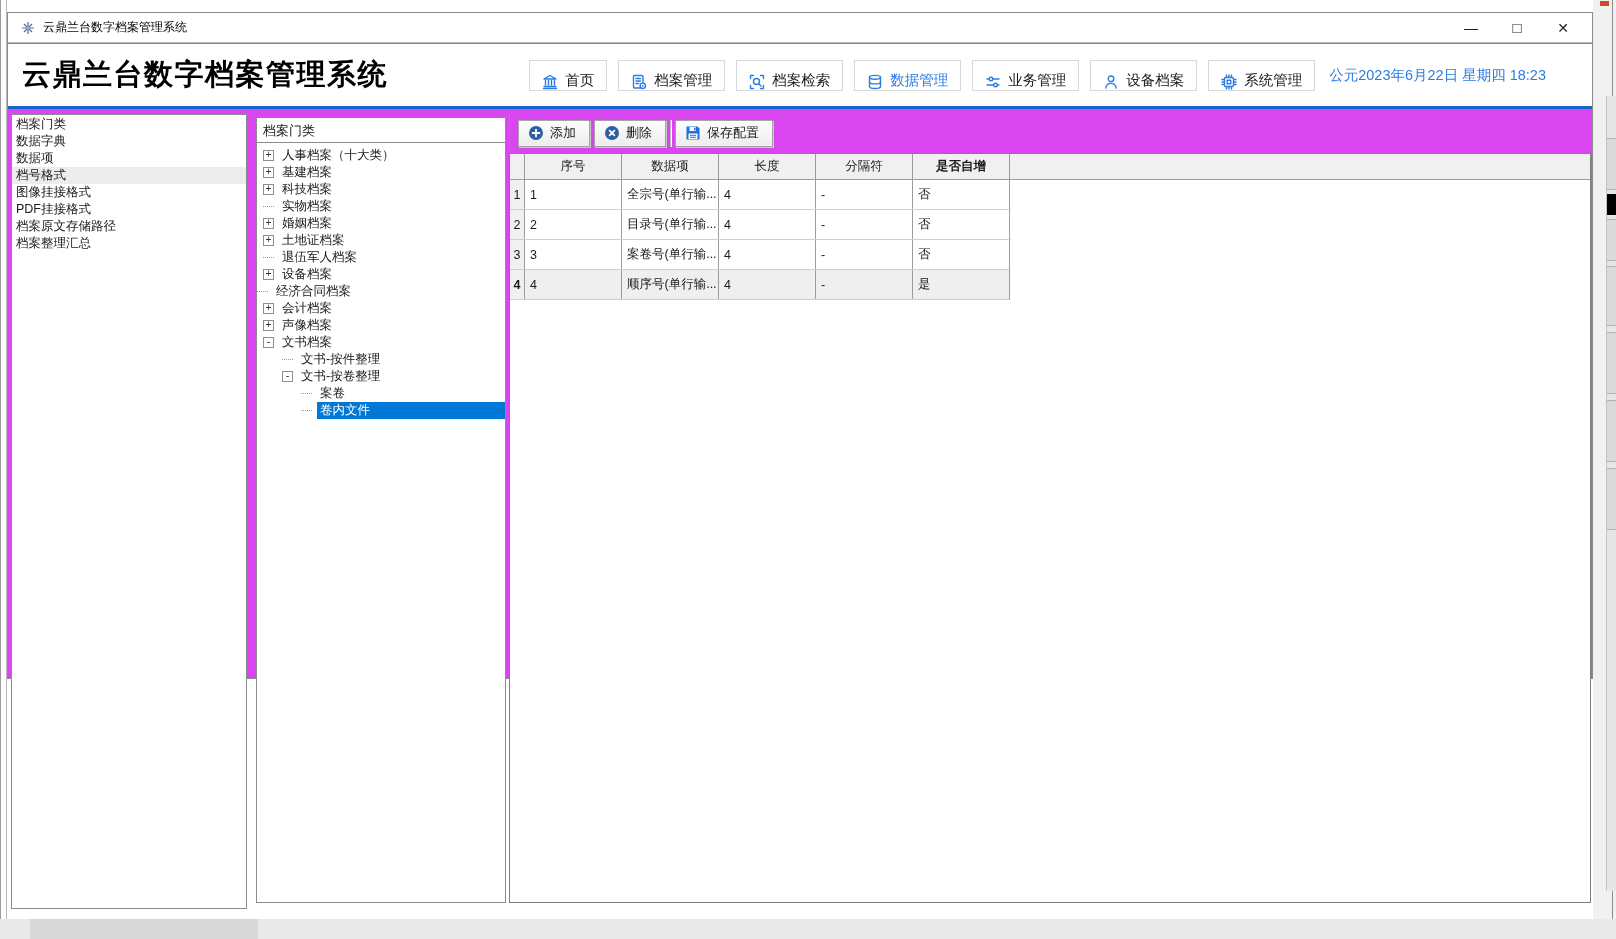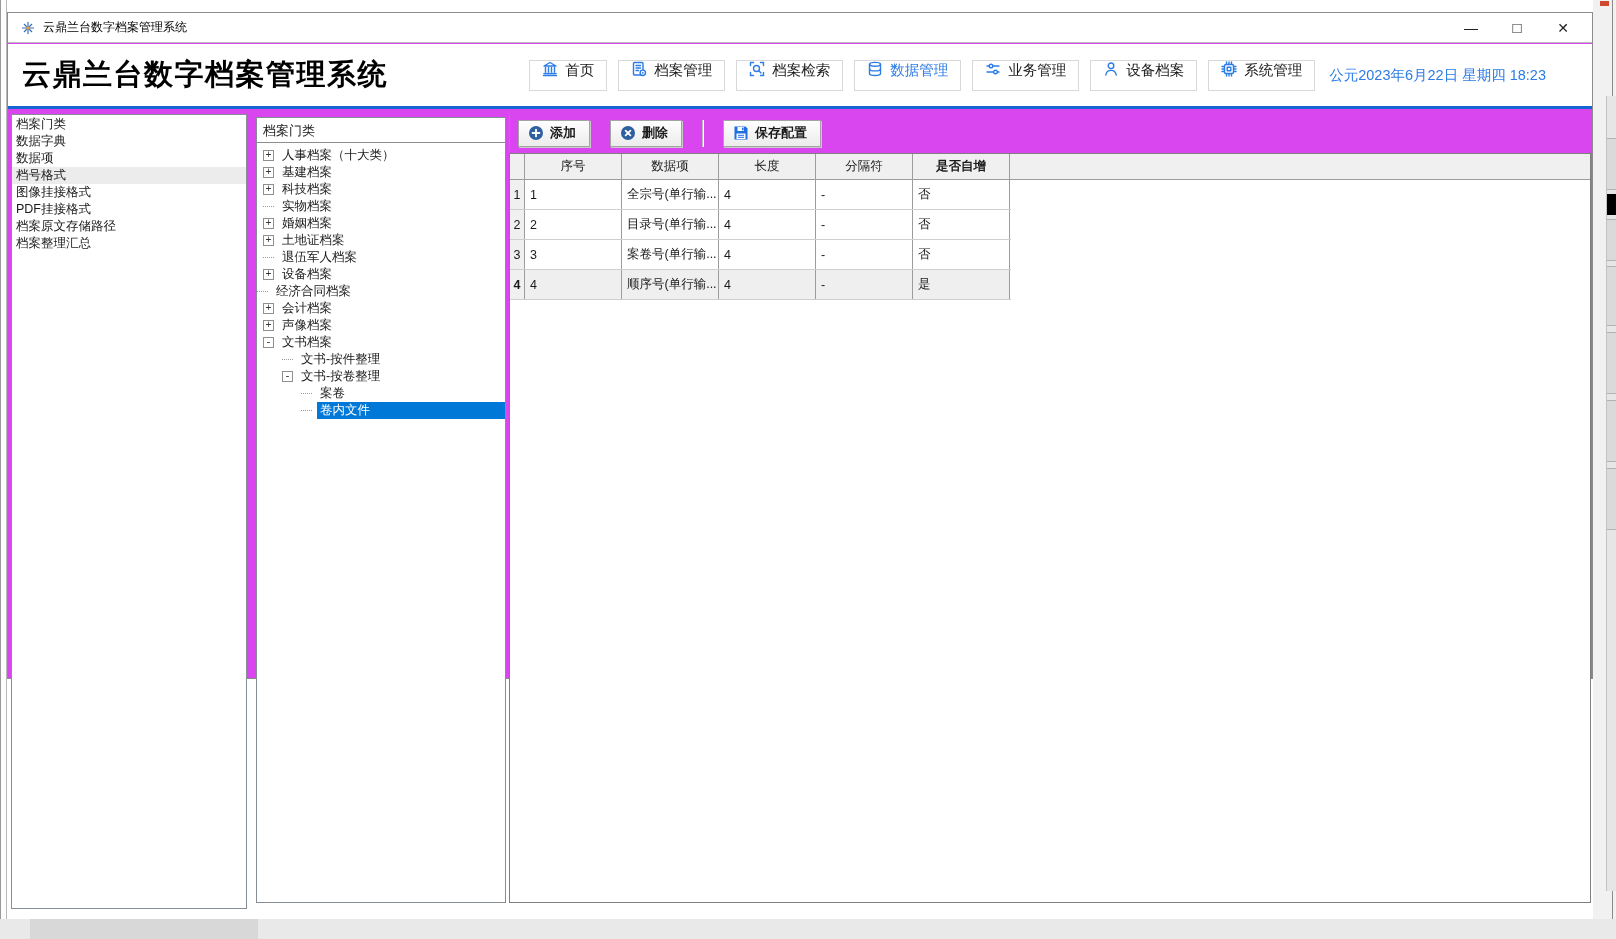--- a/index.html
+++ b/index.html
@@ -47,21 +47,21 @@
   .logo-ellipse-orange { position:absolute; left:58px; top:6px; width:96px; height:42px;
     border:3px solid #f3a73a; border-left-color:transparent; border-radius:50%;
     transform:rotate(-20deg); z-index:1; }
   .logo-ellipse-blue { position:absolute; left:64px; top:0px; width:104px; height:52px;
     border:4px solid #1d66c9; border-bottom-color:transparent; border-left-color:transparent;
     border-radius:50%; transform:rotate(-20deg); z-index:0; }
   .app-title { font-size:29px; font-weight:bold; color:#000; margin-left:14px;
     letter-spacing:1.5px; white-space:nowrap; }
   .header-right { margin-left:auto; display:flex; align-items:center; gap:11px; margin-right:46px; }
   .nav-btn { height:31px; border:1px solid #d8d8d8; background:#fff; display:flex;
-    align-items:flex-start; gap:7px; padding:0 12px; font-size:14.5px; color:#1a1a1a;
+    align-items:flex-end; gap:7px; padding:0 12px; font-size:14.5px; color:#1a1a1a;
     white-space:nowrap; cursor:pointer; }
   .nav-btn .icon { color:#2b7ce5; display:flex; }
   .nav-btn.active { color:#2b7ce5; }
   .datetime { color:#2b7ce5; font-size:14.5px; white-space:nowrap; margin-left:3px; }
 
   .accent-line { position:absolute; top:93px; left:0; right:0; height:3px; background:#1565d2; }
 
   
   .sidebar { position:absolute; left:3px; top:101px; width:236px; height:795px;
     background:#fff; border:1px solid #868d94; font-size:12.5px; padding-top:1px; }
@@ -78,21 +78,21 @@
   .expander { width:11px; height:11px; flex:none; border:1px solid #8f8f8f; background:#fff;
     font-size:10px; line-height:9px; text-align:center; color:#333; margin-right:5px;
     font-family:"Liberation Mono","DejaVu Sans Mono",monospace; }
   .leaf-stub { width:11px; flex:none; border-top:1px dotted #9a9a9a; margin-right:5px; }
   .tree-label { padding:0 3px; white-space:nowrap; }
   .tree-row.selected .tree-label { background:#0078d7; color:#fff; flex:1; }
 
   
   .panel-sep { position:absolute; left:501px; top:100px; width:1px; height:40px; background:#8f8f8f; }
   .toolbar { position:absolute; left:510px; top:105px; height:30px; display:flex;
-    align-items:center; gap:20px;font-weight:bold; }
+    align-items:center; gap:4px; }
   .tool-btn { height:27px; padding:0 13px 0 9px; display:flex; align-items:center; gap:6px;
     background:linear-gradient(#fefefe,#ececec); border:1px solid #a3a3a3;
     box-shadow:1px 1px 0 #cacaca; font-size:13px; cursor:pointer; white-space:nowrap; }
   .tool-btn .icon { display:flex; }
   .tool-sep { width:1px; height:27px; background:#bdbdbd; box-shadow:1px 0 0 #ffffff; }
 
   
   .grid { position:absolute; left:501px; top:140px; width:1082px; height:750px;
     background:#fff; border:1px solid #7f7f7f; font-size:12.5px; overflow:hidden; }
   .grid-hrow { display:flex; height:26px; background:#f0f0f0; border-bottom:1px solid #9c9c9c; }

